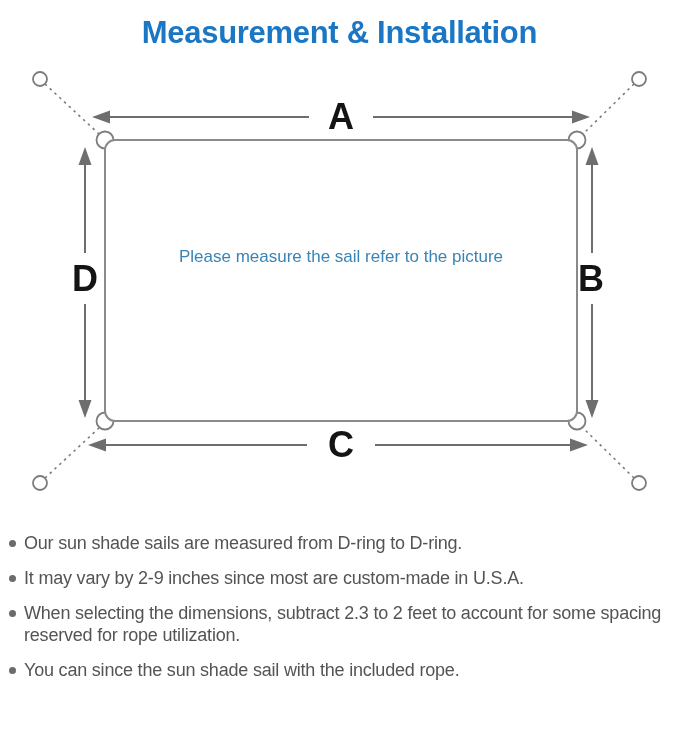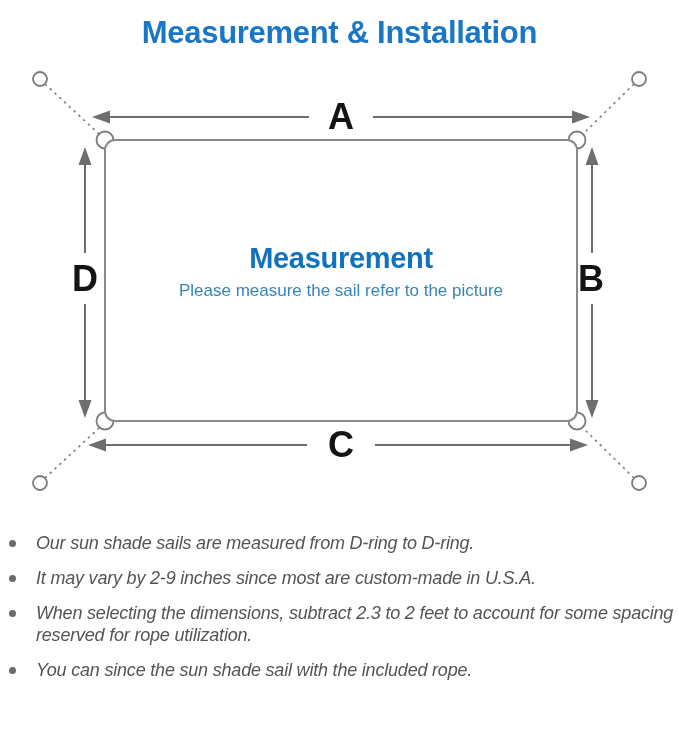--- a/index.html
+++ b/index.html
@@ -45,23 +45,22 @@
     margin-top: 5px;
     font-size: 17px; color: #3984b6; line-height: 22px;
   }
 
   .notes {
     position: absolute; top: 532px; left: 0; width: 679px;
     list-style: none; margin: 0; padding: 0;
   }
   .note {
     position: relative;
-    padding-left: 36px;
+    padding-left: 24px;
     margin-bottom: 13px;
-    font-style: italic;
   }
   .note-dot {
     position: absolute; left: 9px; top: 7.5px;
     width: 7px; height: 7px; border-radius: 50%;
     background: #6b6b6b;
   }
   .note-text {
     display: block;
     font-size: 18px; line-height: 22px;
     color: #545454; letter-spacing: -0.2px;
@@ -132,21 +131,20 @@
         </g>
       </g>
     </svg>
 
     <div class="dim-label label-a">A</div>
     <div class="dim-label label-b">B</div>
     <div class="dim-label label-c">C</div>
     <div class="dim-label label-d">D</div>
 
     <div class="center-text">
-      <div class="center-heading">Measurement</div>
       <div class="center-sub">Please measure the sail refer to the picture</div>
     </div>
   </div>
 
   <ul class="notes">
     <li class="note">
       <span class="note-dot"></span>
       <span class="note-text">Our sun shade sails are measured from D-ring to D-ring.</span>
     </li>
     <li class="note">

